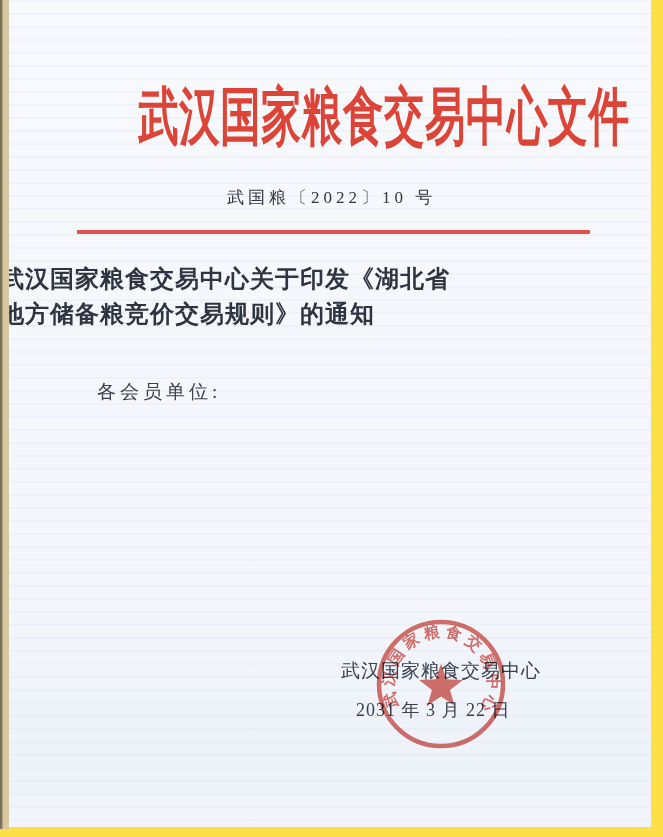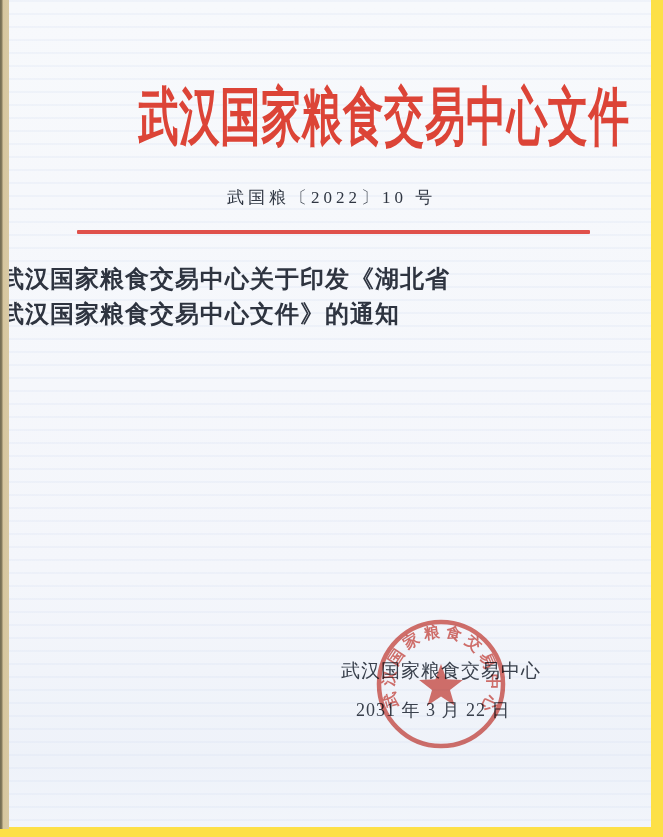--- a/index.html
+++ b/index.html
@@ -80,23 +80,24 @@
   <div class="letterhead">
     <span class="squeeze">武汉国家粮食交易中心文件</span>
   </div>
 
   <div class="doc-number">武国粮〔2022〕10 号</div>
 
   <div class="red-rule"></div>
 
   <div class="doc-title">
     <div>武汉国家粮食交易中心关于印发《湖北省</div>
-    <div>武汉国家粮食交易中心文件》的通知</div>
+    <div>地方储备粮竞价交易规则》的通知</div>
   </div>
 
+  <div class="salutation">各会员单位:</div>
 
 
   <div class="signature">武汉国家粮食交易中心</div>
 
   <div class="sign-date">2031 年 3 月 22 日</div>
 
   <svg class="seal" viewBox="0 0 146 146" xmlns="http://www.w3.org/2000/svg">
     <circle cx="73" cy="72" r="62" fill="none" stroke="#cd4138" stroke-width="4.5" stroke-opacity="0.85"></circle>
     <polygon points="73,52 78.6,67.3 94.9,67.9 82,77.9 86.5,93.6 73,84.5 59.5,93.6 64,77.9 51.1,67.9 67.4,67.3" fill="#cd4138" fill-opacity="0.85"></polygon>
     <path id="sealArc" d="M 32.3 95.5 A 47 47 0 1 1 113.7 95.5" fill="none"></path>

